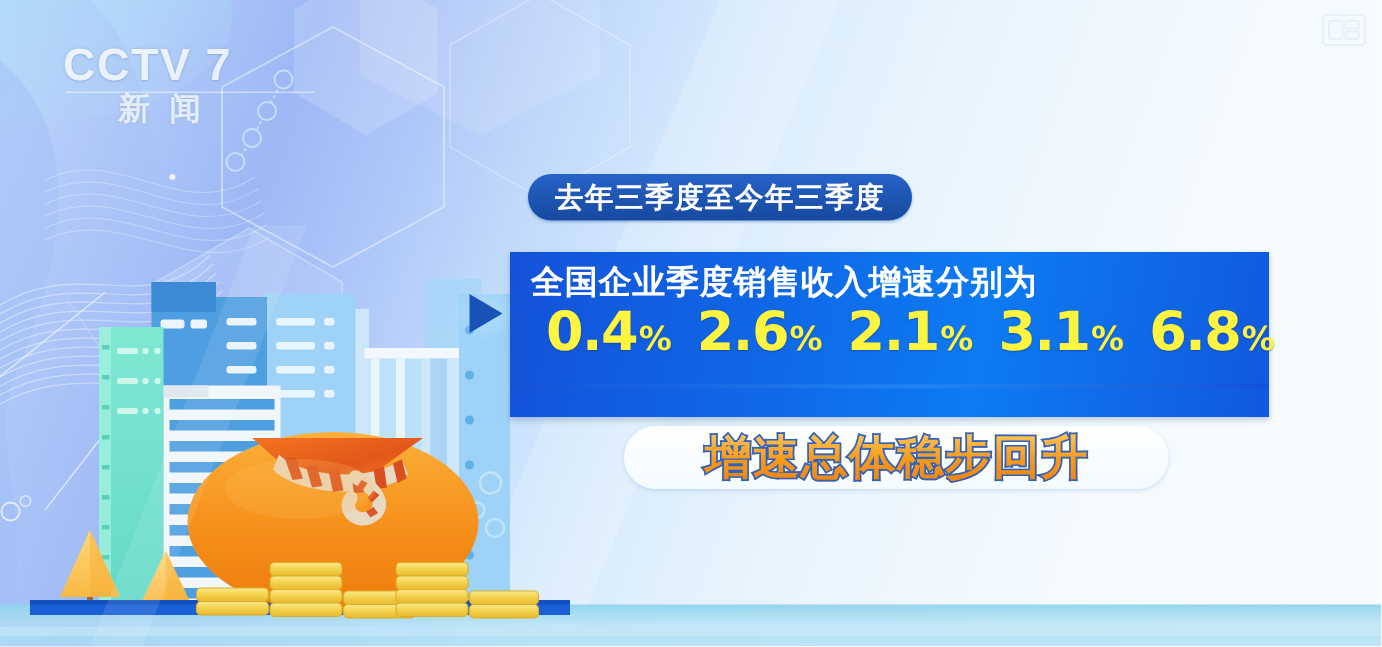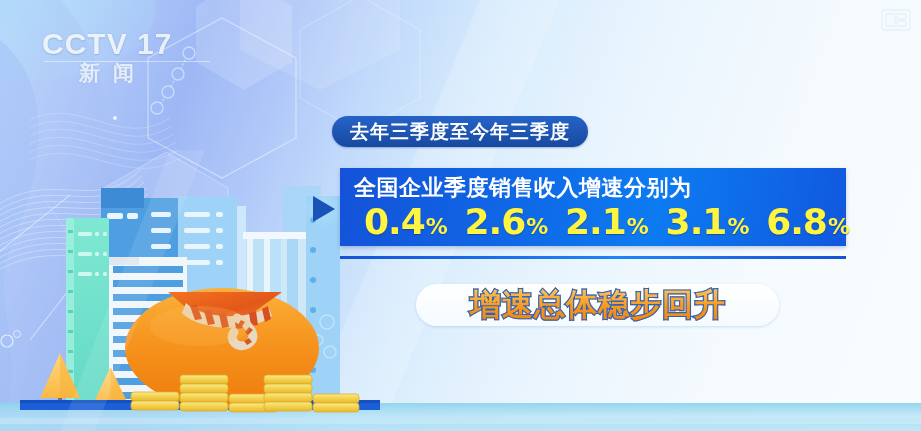--- a/index.html
+++ b/index.html
@@ -59,35 +59,35 @@
 
   
   #headline{
     position:absolute;left:336px;top:86px;
     font-size:21px;font-weight:bold;color:#1a4faa;
     letter-spacing:.5px;
     text-shadow:0 1px 1px rgba(255,255,255,.7);
     white-space:nowrap;
   }
   #period-pill{
-    position:absolute;left:332px;top:116px;
+    position:absolute;left:352px;top:116px;
     height:31px;padding:0 18px;
     display:flex;align-items:center;
     border-radius:16px;
     background:linear-gradient(180deg,#2663c8 0%,#17499f 100%);
     box-shadow:0 1px 2px rgba(20,70,150,.35);
   }
   #period-pill span{
     font-size:19px;font-weight:bold;color:#ffffff;letter-spacing:1px;
     white-space:nowrap;
   }
 
   
   #banner{
-    position:absolute;left:340px;top:168px;width:506px;height:78px;
+    position:absolute;left:340px;top:168px;width:506px;height:110px;
     background:linear-gradient(100deg,#1452d8 0%,#0f6ae8 38%,#0d7bf2 62%,#1158de 100%);
     box-shadow:0 2px 4px rgba(20,60,140,.25);
   }
   #banner .line1{
     position:absolute;left:14px;top:5px;
     font-size:22px;font-weight:bold;color:#ffffff;letter-spacing:.5px;
     white-space:nowrap;
   }
   #banner .nums{
     position:absolute;left:12px;top:35px;width:486px;
@@ -235,21 +235,21 @@
     </g>
     <circle cx="115" cy="118" r="2" fill="#ffffff" opacity=".8"></circle>
 
     <polygon points="240,-30 320,-70 400,-30 400,50 320,90 240,50" fill="#ffffff" opacity=".12"></polygon>
     <polygon points="300,30 360,-4 420,30 420,98 360,132 300,98" fill="none" stroke="#ffffff" stroke-width="1" opacity=".30"></polygon>
 
     <path d="M300,431 L480,0 L560,0 L380,431 Z" fill="#ffffff" opacity=".18"></path>
   </svg>
 
   <div id="logo">
-    <div class="cctv">CCTV 17</div>
+    <div class="cctv">CCTV 7</div>
     <div class="bar"></div>
     <div class="xinwen">新闻</div>
   </div>
 
   <svg id="watermark" viewBox="0 0 30 24">
     <rect x="1" y="2" width="28" height="20" rx="2.5" fill="none" stroke="#dfe9f2" stroke-width="1.4"></rect>
     <rect x="5" y="6" width="9" height="12" rx="1" fill="none" stroke="#dfe9f2" stroke-width="1.3"></rect>
     <rect x="16" y="6" width="9" height="5" rx="1" fill="none" stroke="#dfe9f2" stroke-width="1.3"></rect>
     <rect x="16" y="13" width="9" height="5" rx="1" fill="none" stroke="#dfe9f2" stroke-width="1.3"></rect>
   </svg>

